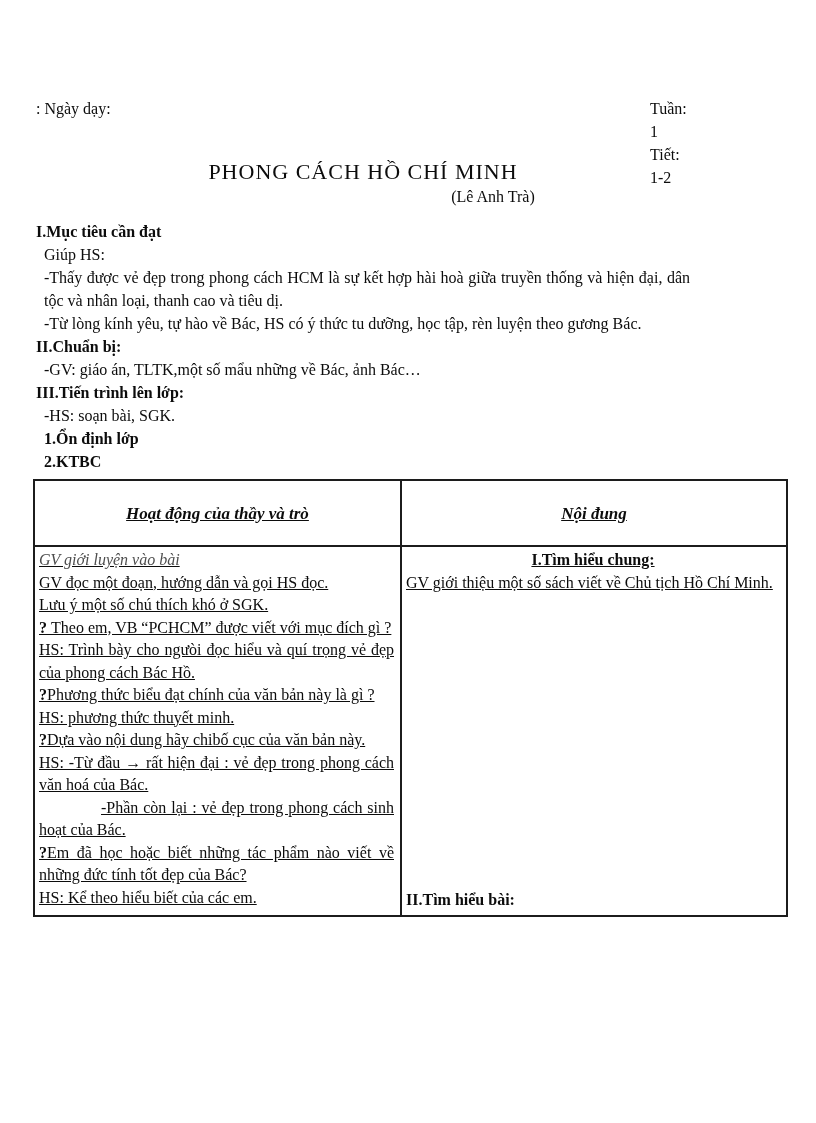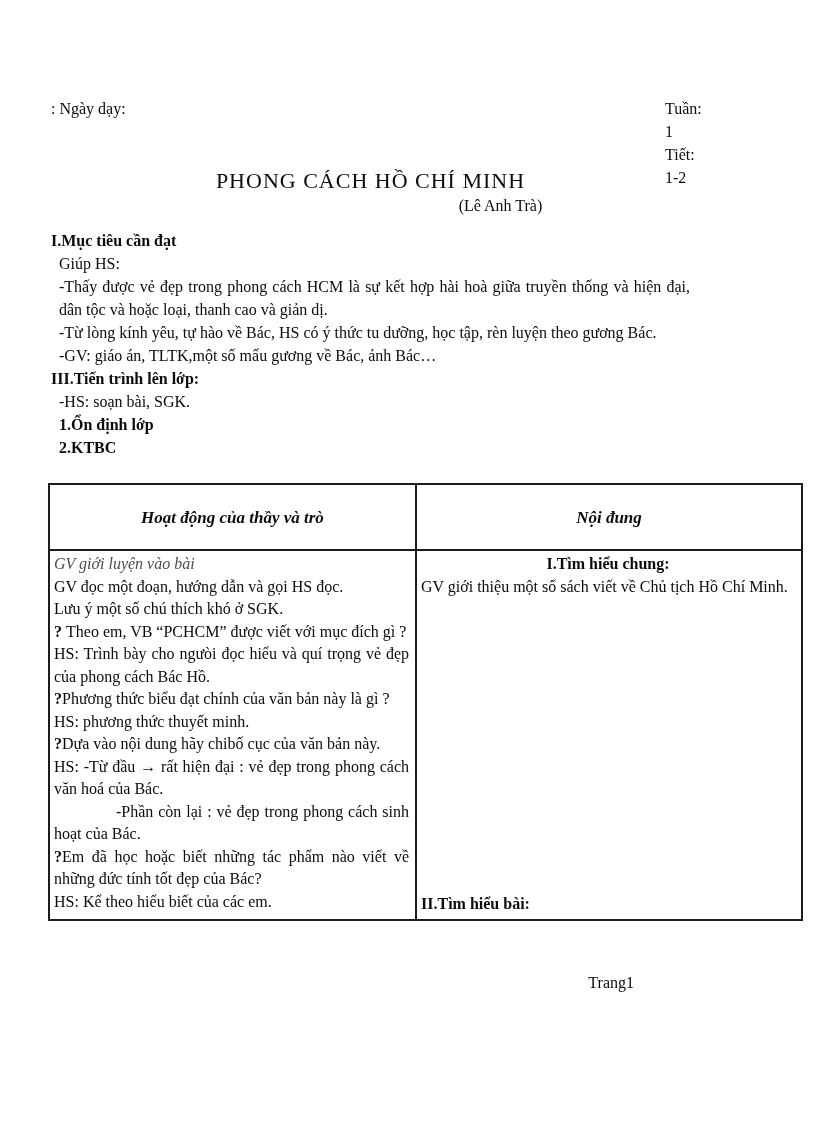--- a/index.html
+++ b/index.html
@@ -10,55 +10,56 @@
     color: #0c0c0c;
     font-family: "Liberation Serif", "DejaVu Serif", serif;
     font-size: 16px;
     line-height: 23px;
     overflow: hidden;
   }
   .page {
     box-sizing: border-box;
     width: 720px;
     height: 1123px;
-    padding: 97px 30px 0 51px;
+    padding: 97px 30px 0 36px;
     position: relative;
   }
   
   .doc-header { position: relative; height: 46px; }
   .date-label { position: absolute; left: 0; top: 0; }
   .week-block { position: absolute; left: 614px; top: 0; }
   .week-block div { line-height: 23px; }
 
   .doc-title {
     text-align: center;
     font-size: 22px;
     line-height: 27px;
-    margin-top: 24px;
+    margin-top: 15px;
     letter-spacing: 1px;
     white-space: nowrap;
   }
   .doc-author {
     text-align: center;
     line-height: 23px;
     position: relative;
     left: 130px;
   }
 
   .intro { margin-top: 12px; }
   .intro .line { text-align: justify; }
   .intro .bold { font-weight: bold; }
   .intro .ind { padding-left: 8px; }
 
   table.lesson-table {
     border-collapse: collapse;
     table-layout: fixed;
     width: 753px;
     margin-left: -3px;
-    margin-top: 24px;
+    margin-top: 6px;
+    text-decoration: underline;
   }
   .lesson-table th, .lesson-table td {
     border: 2px solid #1c1c1c;
     vertical-align: top;
     box-sizing: border-box;
   }
   .lesson-table th {
     height: 66px;
     font-weight: bold;
     font-style: italic;
@@ -105,23 +106,24 @@
       <div>Tiết: 1-2</div>
     </div>
   </div>
 
   <div class="doc-title">PHONG CÁCH HỒ CHÍ MINH</div>
   <div class="doc-author">(Lê Anh Trà)</div>
 
   <div class="intro">
       <div class="line bold">I.Mục tiêu cần đạt</div>
       <div class="line ind">Giúp HS:</div>
-      <div class="line ind">-Thấy được vẻ đẹp trong phong cách HCM là sự kết hợp hài hoà giữa truyền thống và hiện đại, dân tộc và hoặc loại, thanh cao và giản dị.</div>
+      <div class="line ind">-Thấy được vẻ đẹp trong phong cách HCM là sự kết hợp hài hoà giữa truyền thống và hiện đại, dân tộc và nhân loại, thanh cao và tiêu dị.</div>
       <div class="line ind">-Từ lòng kính yêu, tự hào về Bác, HS có ý thức tu dưỡng, học tập, rèn luyện theo gương Bác.</div>
-      <div class="line ind">-GV: giáo án, TLTK,một số mẩu gương về Bác, ảnh Bác…</div>
+      <div class="line bold">II.Chuẩn bị:</div>
+      <div class="line ind">-GV: giáo án, TLTK,một số mẩu những về Bác, ảnh Bác…</div>
       <div class="line bold">III.Tiến trình lên lớp:</div>
       <div class="line ind">-HS: soạn bài, SGK.</div>
       <div class="line bold ind">1.Ổn định lớp</div>
       <div class="line bold ind">2.KTBC</div>
     </div>
 
   <table class="lesson-table">
     <colgroup>
       <col class="col-activities">
       <col class="col-content">
@@ -150,15 +152,14 @@
           </td>
         <td class="cell-content">
             <p class="para bold">I.Tìm hiểu chung:</p>
             <p class="para">GV giới thiệu một số sách viết về Chủ tịch Hồ Chí Minh.</p>
             <p class="para bold pin-bottom">II.Tìm hiểu bài:</p>
           </td>
       </tr>
     </tbody>
   </table>
 
-  <div class="doc-footer">Trang1</div>
 
 </div>
 
 </body></html>

